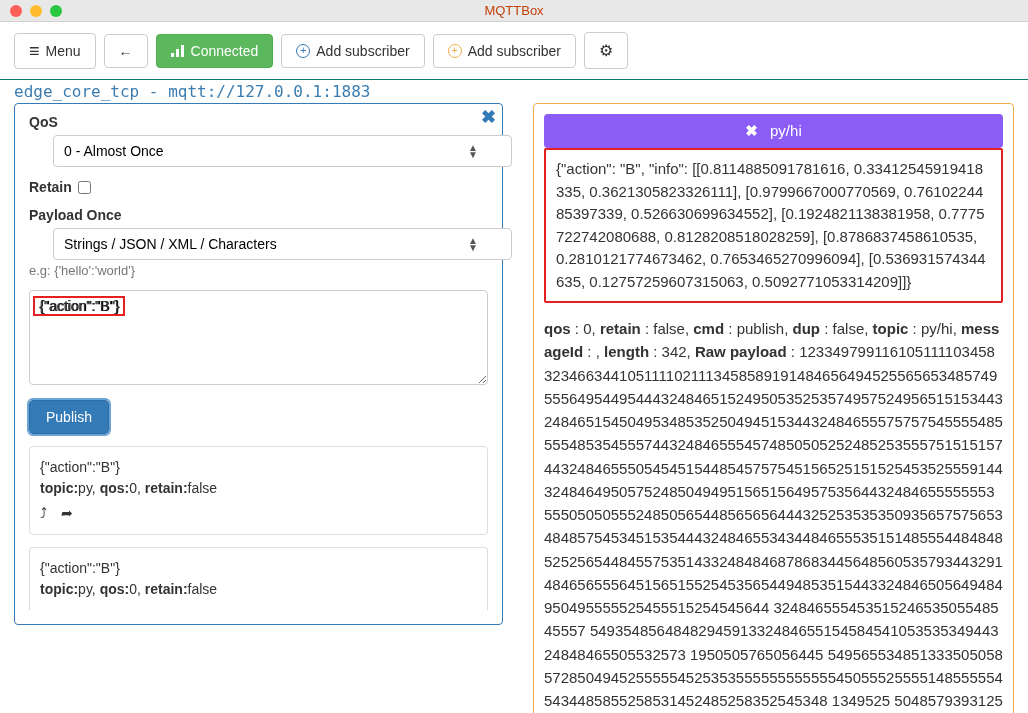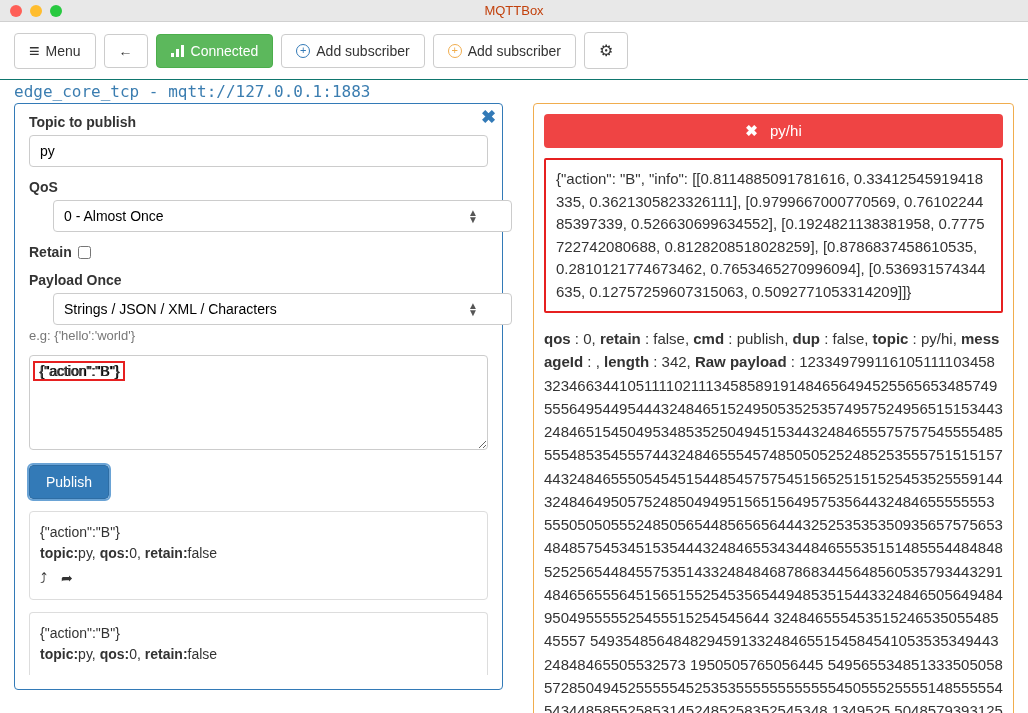--- a/index.html
+++ b/index.html
@@ -13,21 +13,21 @@
 .titlebar-title { position: absolute; left: 50%; transform: translateX(-50%); font-size: 13px; color: #c2410c; }
 .toolbar { display: flex; gap: 8px; padding: 10px 14px; align-items: center; border-bottom: 1px solid #0f766e; }
 .btn { display: inline-flex; align-items: center; gap: 6px; padding: 8px 14px; border: 1px solid #ccc; border-radius: 4px; background: #fff; cursor: pointer; font-size: 14px; color: #333; }
 .btn-green { background: #5cb85c; border-color: #4cae4c; color: #fff; }
 .connstr { padding: 2px 14px; font-family: Menlo, monospace; font-size: 16px; color: #3b7db0; }
 .main { display: flex; gap: 30px; padding: 0 14px 14px 14px; align-items: flex-start; }
 .panel { flex: 1; min-width: 0; }
 .panel-left { border: 1px solid #337ab7; border-radius: 4px; padding: 10px 14px 14px 14px; position: relative; }
 .panel-close { position: absolute; top: 2px; right: 6px; color: #337ab7; font-size: 18px; font-weight: bold; cursor: pointer; }
 .panel-right { border: 1px solid #f0ad4e; border-radius: 4px; padding: 10px 10px 14px 10px; }
-.sub-header { background: #ef4444; color: #fff; text-align: center; padding: 8px; border-radius: 4px; margin-bottom: 10px; font-size: 15px; }
+.sub-header { background: #8b5cf6; color: #fff; text-align: center; padding: 8px; border-radius: 4px; font-size: 15px; }
 .sub-header-x { font-weight: bold; margin-right: 8px; }
 .form-group { margin-bottom: 12px; }
 .form-label { font-weight: bold; display: block; margin-bottom: 5px; }
 .form-control { width: 100%; padding: 7px 10px; border: 1px solid #ccc; border-radius: 4px; font-size: 14px; background: #fff; }
 select.form-control { appearance: none; -webkit-appearance: none; background-image: none; padding-right: 40px; margin-left: 24px; }
 .select-wrap { position: relative; }
 .select-arrows { position: absolute; right: 10px; top: 50%; transform: translateY(-50%); font-size: 10px; color: #555; pointer-events: none; line-height: 7px; }
 .retain-row { display: flex; align-items: center; gap: 6px; }
 .hint { color: #777; font-size: 13px; margin-top: 3px; }
 textarea.form-control { height: 95px; resize: vertical; font-family: inherit; }
@@ -88,24 +88,20 @@
   </button>
 </div>
 
 <div class="connstr">edge_core_tcp - mqtt://127.0.0.1:1883</div>
 
 <div class="main">
 
   <div class="panel panel-left">
     <span class="panel-close">✖</span>
 
-    <div class="form-group">
-      <label class="form-label">Topic to publish</label>
-      <input class="form-control" value="py" style="">
-    </div>
 
     <div class="form-group">
       <label class="form-label">QoS</label>
       <div class="select-wrap">
         <select class="form-control">
           <option>0 - Almost Once</option>
         </select>
         <div class="select-arrows">▲<br>▼</div>
       </div>
     </div>

